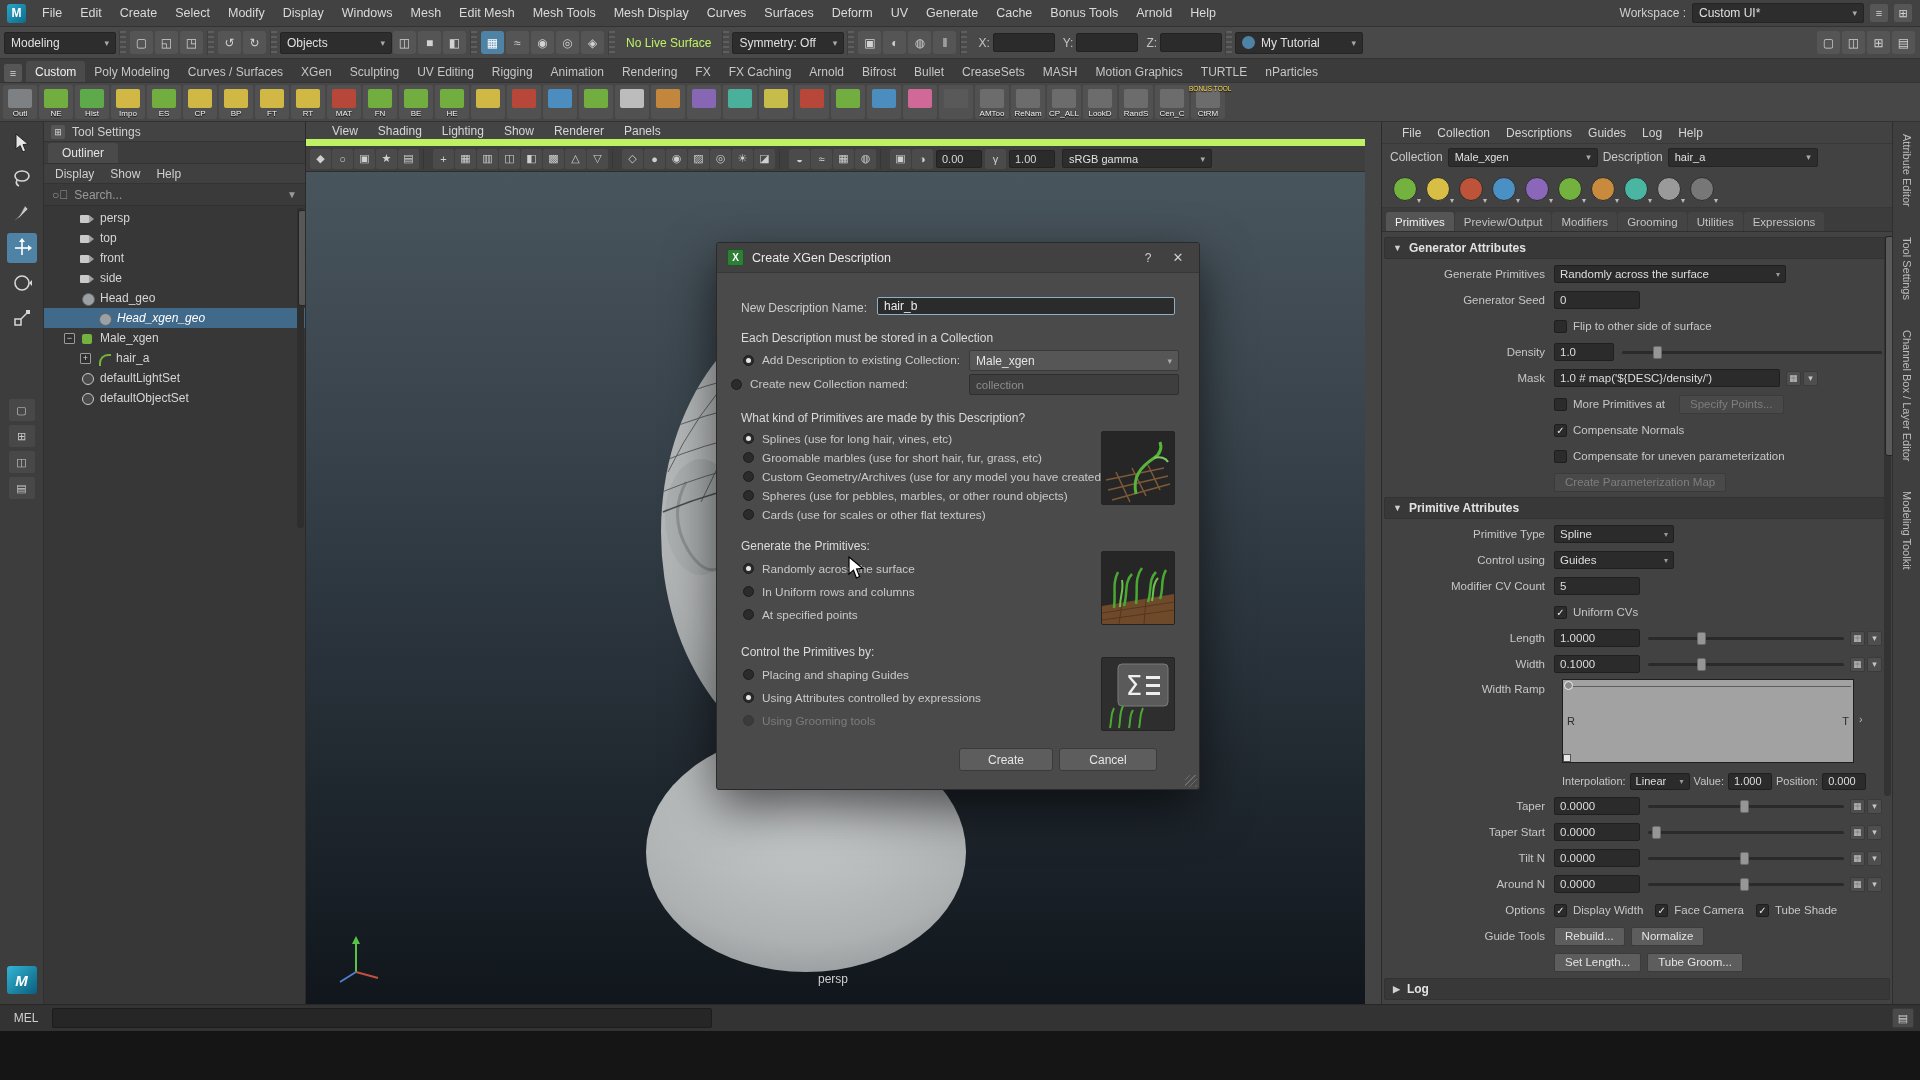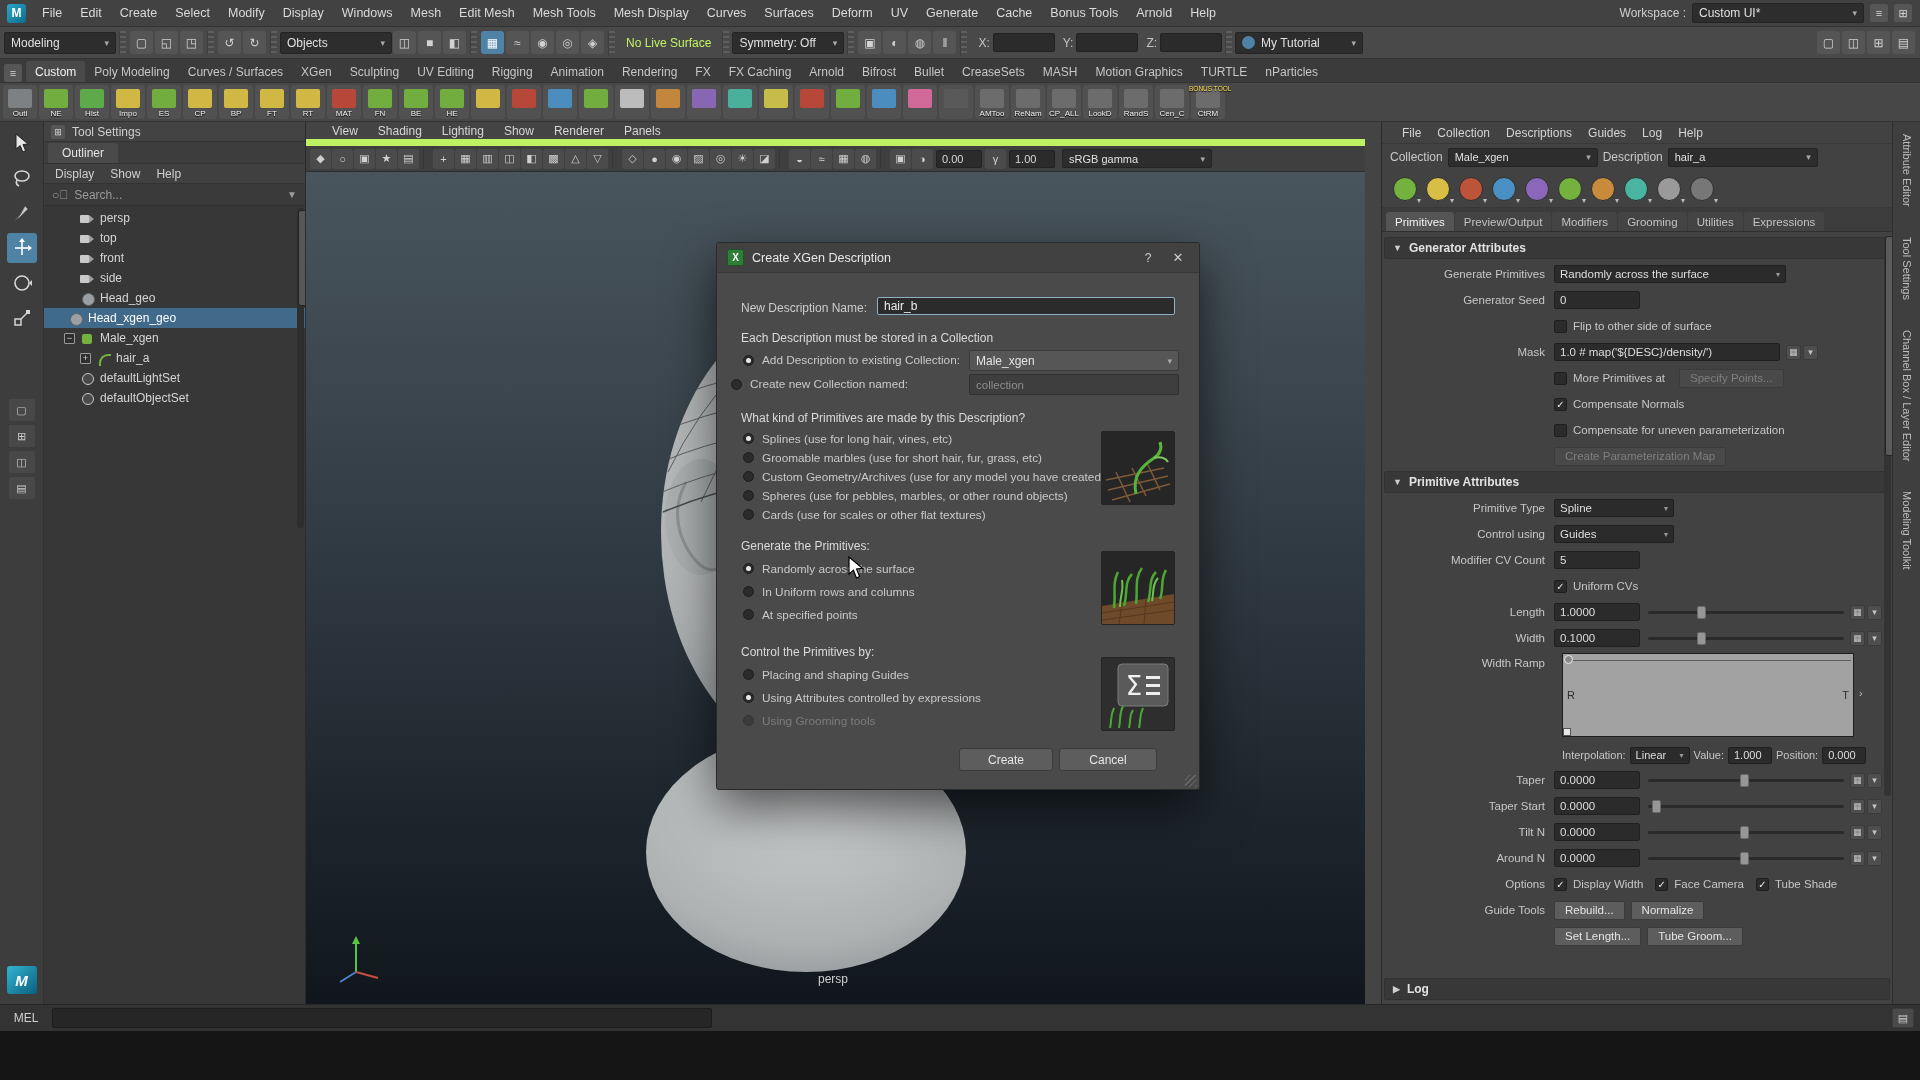--- a/index.html
+++ b/index.html
@@ -514,21 +514,21 @@
         <div class="ol-row" style="padding-left: 20px;">
           <span class="exp hidden"></span>
           <span class="tico camera"></span>
           <span>side</span>
         </div>
         <div class="ol-row" style="padding-left: 20px;">
           <span class="exp hidden"></span>
           <span class="tico mesh"></span>
           <span>Head_geo</span>
         </div>
-        <div class="ol-row selected" style="padding-left: 8px;">
+        <div class="ol-row selected" style="padding-left: 37px; font-style: italic;">
           <span class="exp hidden"></span>
           <span class="tico mesh"></span>
           <span>Head_xgen_geo</span>
         </div>
         <div class="ol-row" style="padding-left: 20px;">
           <span class="exp">−</span>
           <span class="tico collection"></span>
           <span>Male_xgen</span>
         </div>
         <div class="ol-row" style="padding-left: 36px;">
@@ -737,20 +737,28 @@
       <div class="xrow">
         <span class="xlabel">Generator Seed</span>
         <span class="xfield w86">0</span>
       </div>
       <div class="xrow">
         <span class="xlabel"></span>
         <span class="xchk"></span>
         <span class="chk-lab">Flip to other side of surface</span>
       </div>
       <div class="xrow">
+        <span class="xlabel">Density</span>
+        <span class="xfield w60">1.0</span>
+        <span class="xslider">
+            <span class="track"></span>
+            <span class="handle" style="left:12%"></span>
+          </span>
+      </div>
+      <div class="xrow">
         <span class="xlabel">Mask</span>
         <span class="xfield w220">1.0 # map('${DESC}/density/')</span>
         <span class="map-btns">
             <span class="map-btn">▦</span>
             <span class="map-btn">▾</span>
           </span>
       </div>
       <div class="xrow">
         <span class="xlabel"></span>
         <span class="xchk"></span>

